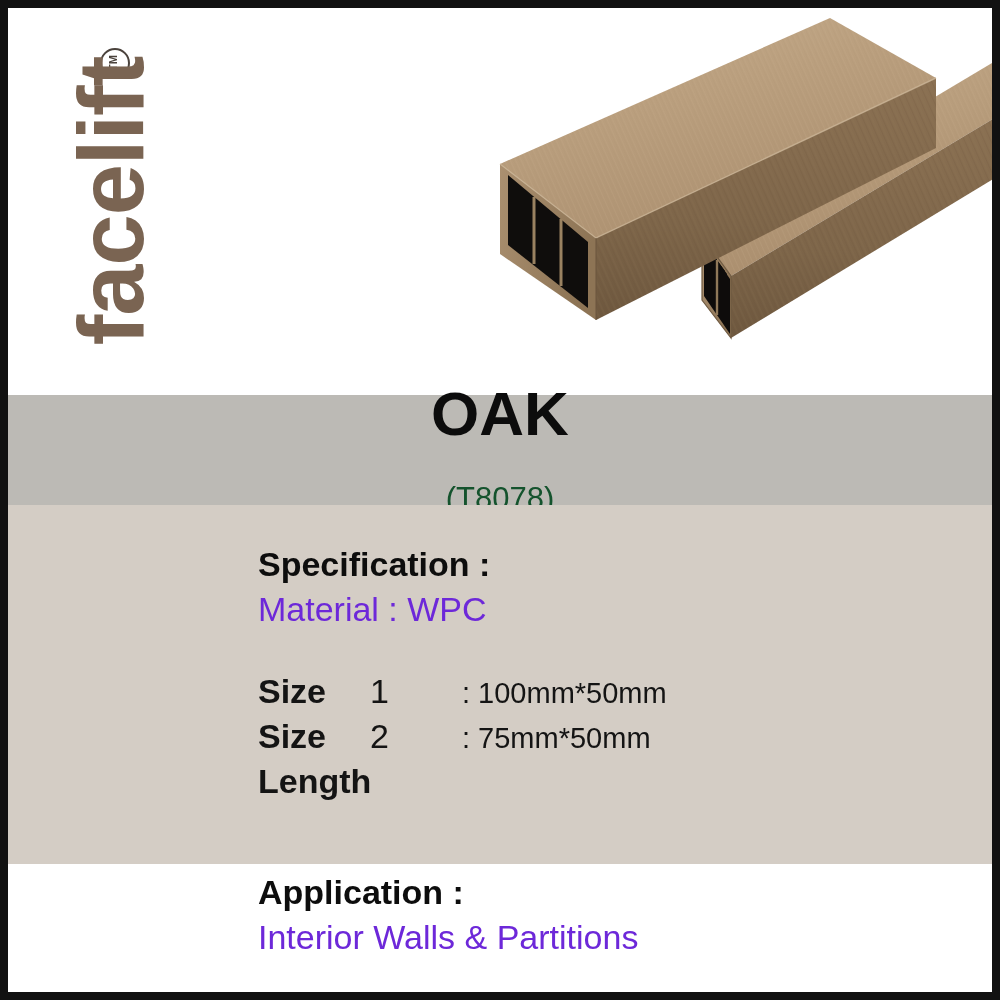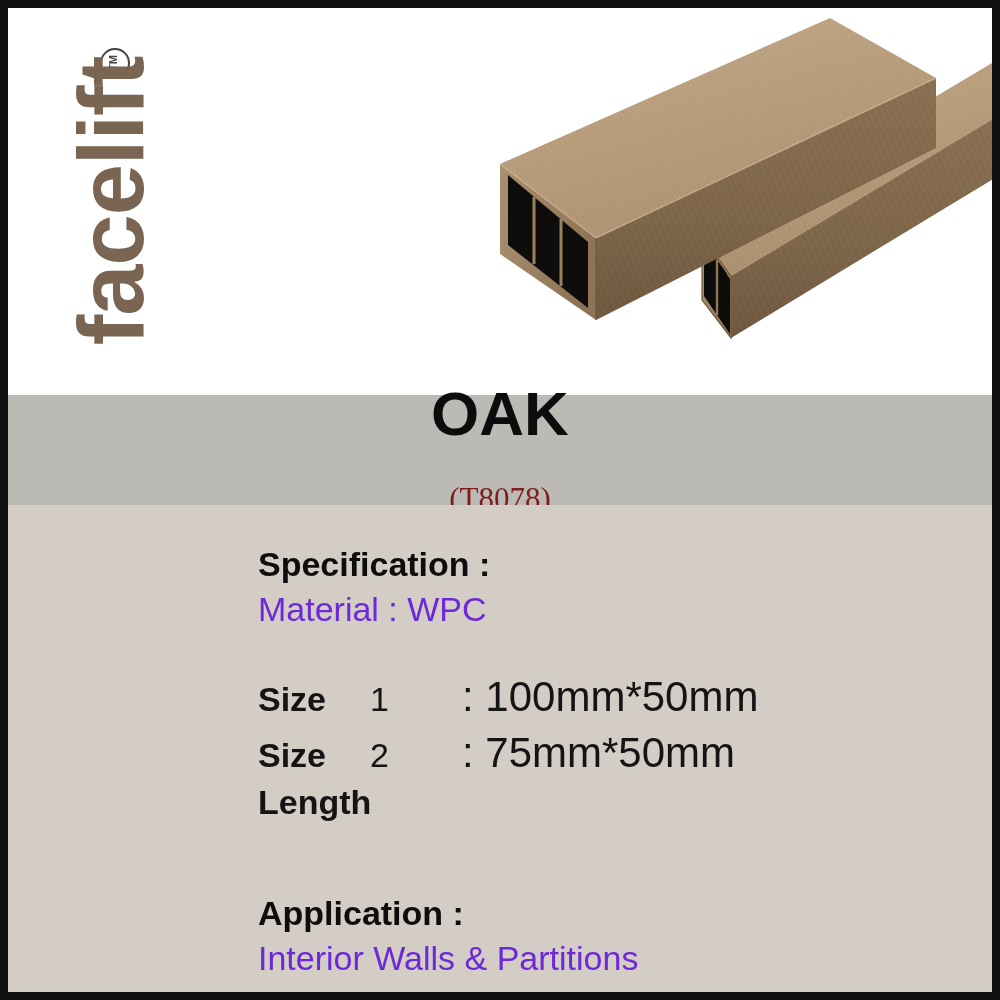--- a/index.html
+++ b/index.html
@@ -97,35 +97,35 @@
   .product-name {
     font-family: "Liberation Sans", sans-serif;
     font-weight: 700;
     font-size: 62px;
     line-height: 0.98;
     color: #0c0c0c;
     letter-spacing: 0px;
     margin: 0;
   }
   .product-code {
-    font-family: Liberation Serif, serif;
+    font-family: Liberation Sans, sans-serif;
     font-weight: 400;
     font-size: 31px;
     line-height: 1.05;
-    color: #7f1d1d;
+    color: #14532d;
     margin-top: 18px;
   }
 
   
   .spec-body {
     position: absolute;
     left: 0;
     top: 497px;
     width: 984px;
-    height: 487px;
+    height: 359px;
     background: #d4cdc5;
   }
   .spec-inner {
     position: absolute;
     left: 250px;
     top: 38px;
     right: 20px;
   }
   .heading {
     font-family: "Liberation Sans", sans-serif;
@@ -163,21 +163,21 @@
     font-family: "Liberation Sans", sans-serif;
     font-weight: 400;
     font-size: 34px;
     color: #141414;
     width: 92px;
     white-space: pre;
   }
   .size-value {
     font-family: "Liberation Sans", sans-serif;
     font-weight: 400;
-    font-size: 42px;
+    font-size: 29px;
     color: #141414;
     white-space: pre;
   }
   .application-block {
     margin-top: 67px;
   }
 </style>
 </head>
 <body>
 

